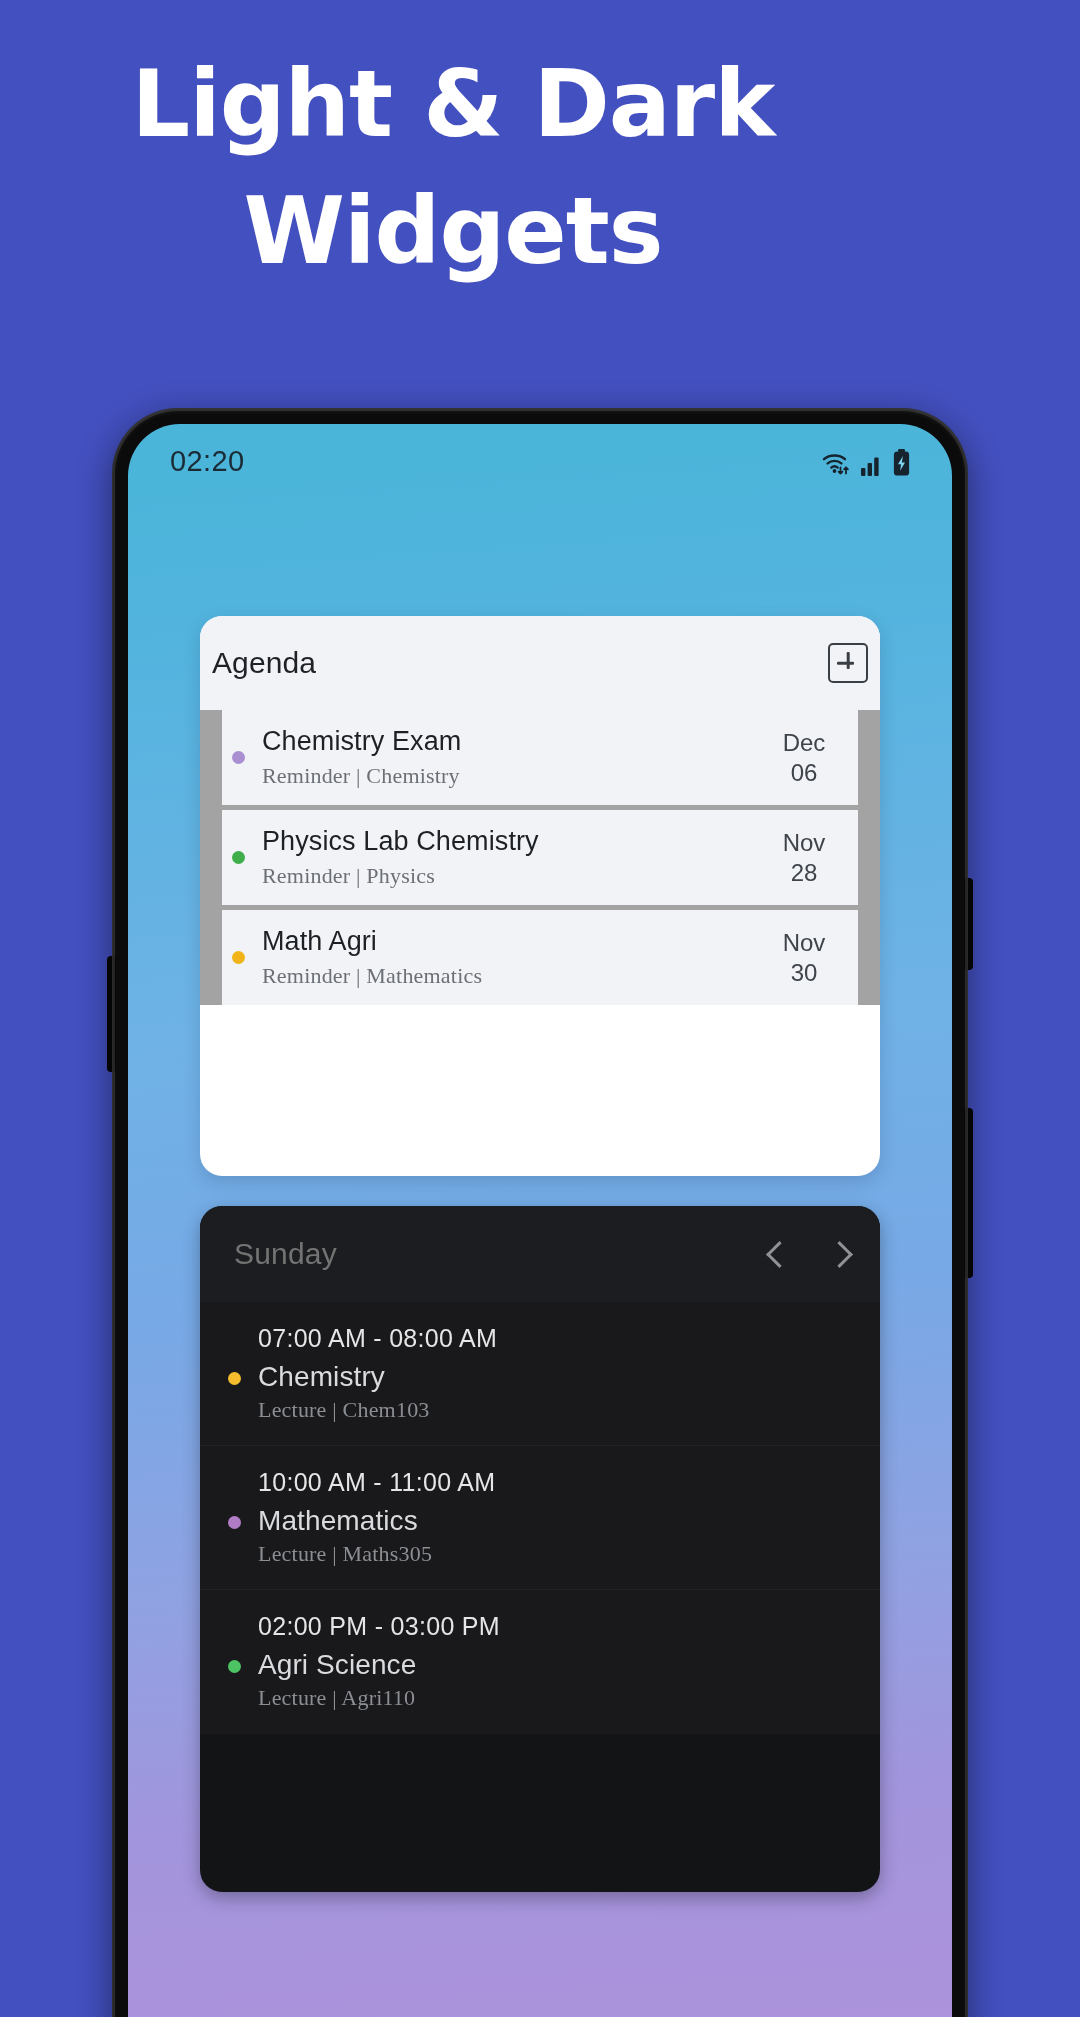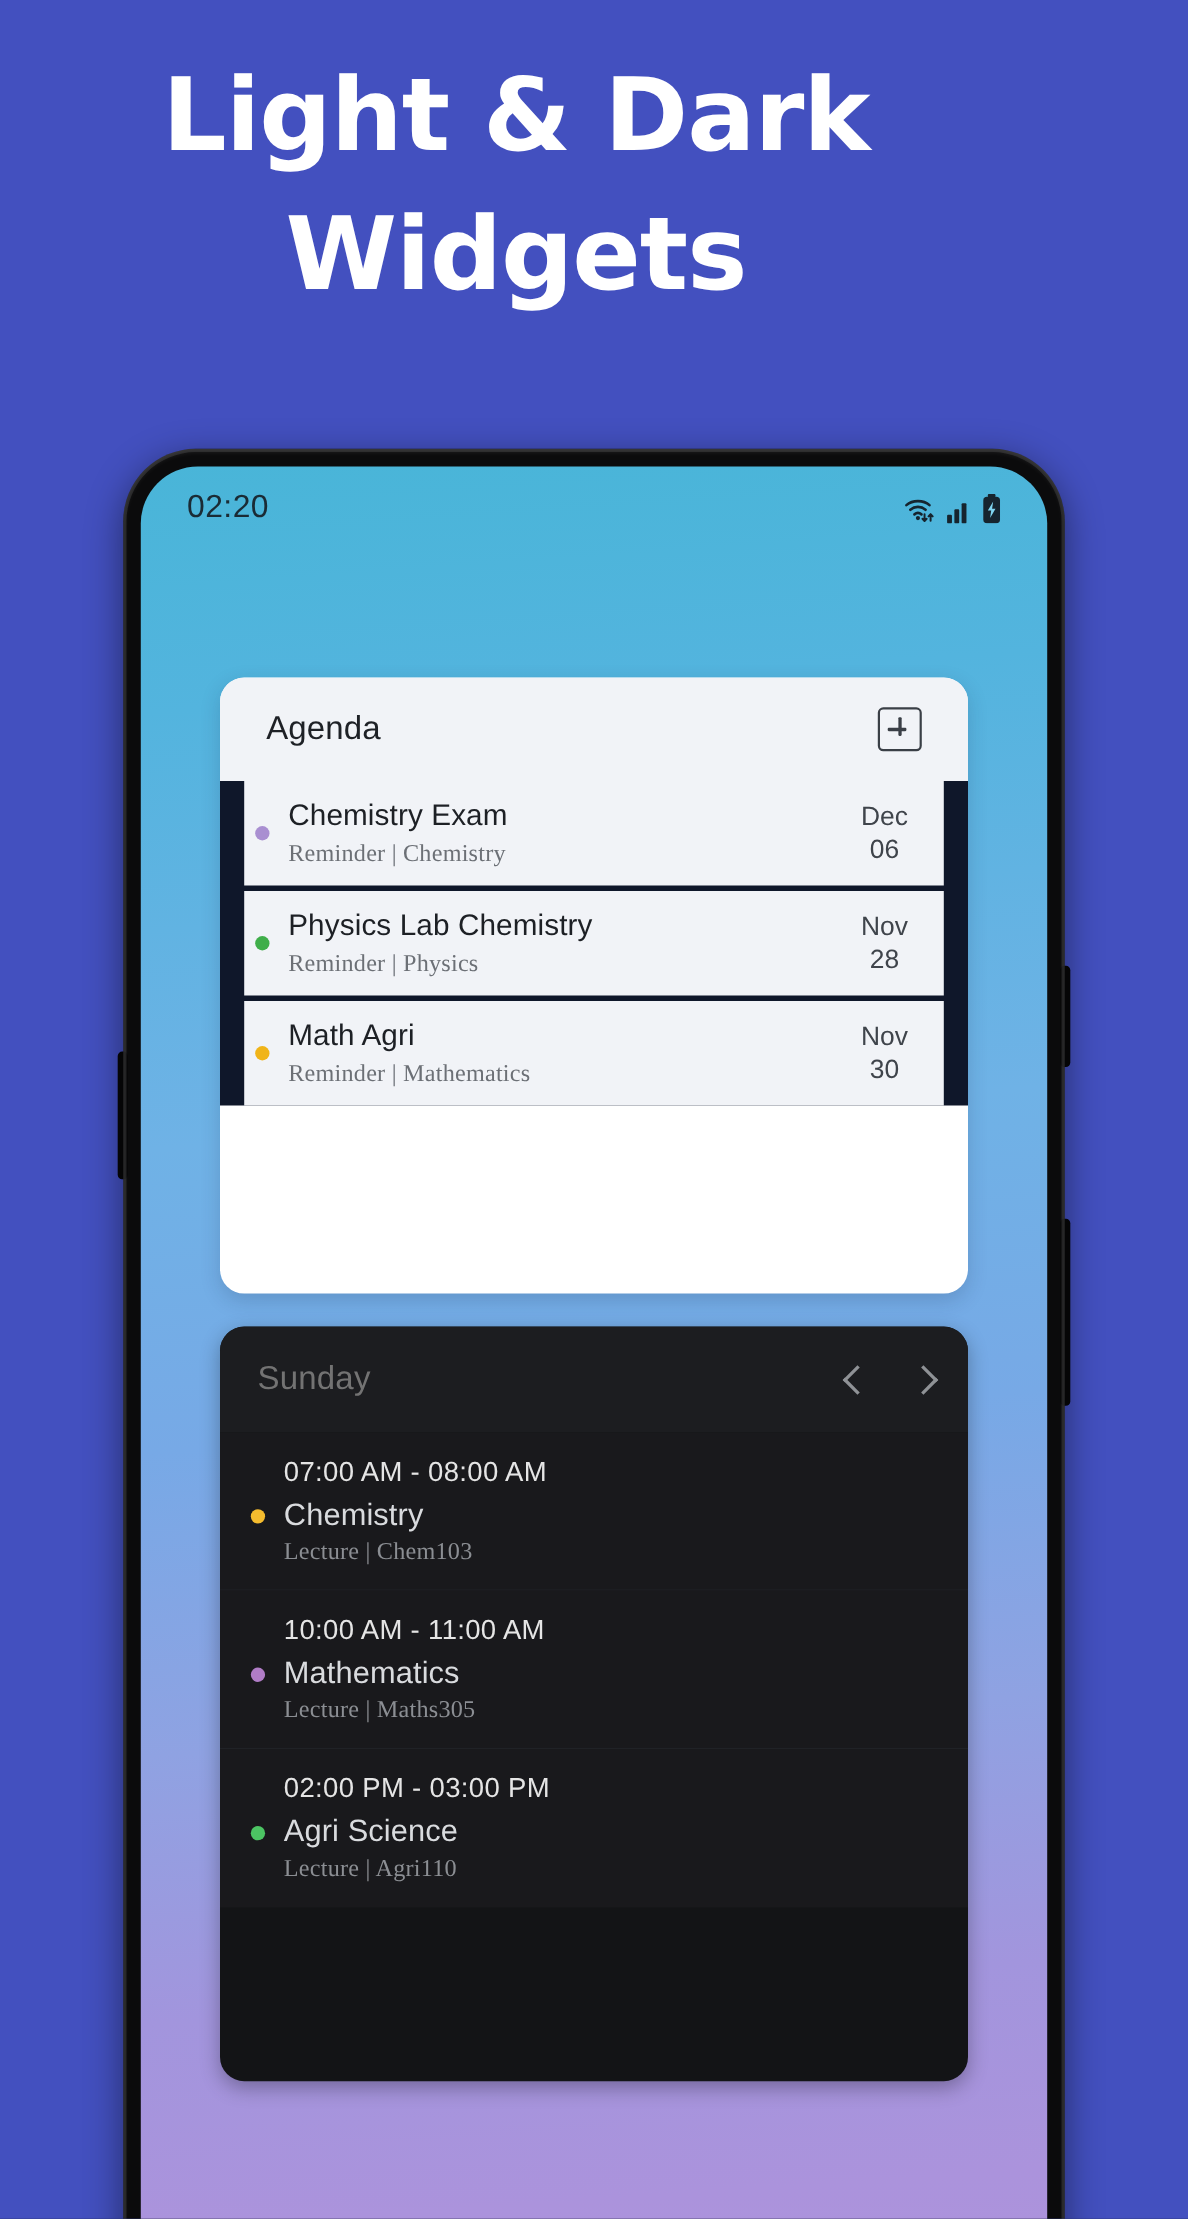--- a/index.html
+++ b/index.html
@@ -5,21 +5,21 @@
   html,body{margin:0;padding:0;}
   body{
     width:1080px;height:2017px;overflow:hidden;
     font-family:"Liberation Sans", sans-serif;
     background:#4350bf;
   }
   #stage{position:relative;width:1080px;height:2017px;background:#4350bf;}
 
   
   .promo{
-    position:absolute;left:16px;top:42px;width:906px;
+    position:absolute;left:0;top:42px;width:906px;
     text-align:center;color:#ffffff;
     font-size:92px;line-height:1.38;font-weight:700;
     letter-spacing:-1px;
     font-family:"DejaVu Sans", sans-serif;
   }
   .promo .l2{display:block;}
 
   
   #phone{
     position:absolute;left:112px;top:408px;
@@ -72,34 +72,34 @@
   
   #agenda{
     top:192px;height:560px;
     background:#ffffff;border-radius:22px;
     box-shadow:0 6px 18px rgba(20,40,70,.18);
     overflow:hidden;
   }
   .agenda-head{
     height:94px;background:#f1f3f7;
     display:flex;align-items:center;justify-content:space-between;
-    padding:0 42px;box-sizing:border-box;
+    padding:0 12px;box-sizing:border-box;
   }
   .agenda-title{font-size:30px;color:#1e2126;letter-spacing:.1px;}
   .plus-box{
     width:36px;height:36px;border:2.5px solid #3a3f46;border-radius:5px;
     position:relative;
   }
   .plus-box:before,.plus-box:after{
     content:"";position:absolute;background:#3a3f46;border-radius:1px;
   }
   .plus-box:before{left:50%;top:7px;width:2.6px;height:17px;transform:translateX(-50%);}
   .plus-box:after{top:50%;left:7px;height:2.6px;width:17px;transform:translateY(-50%);}
 
-  .agenda-rows{background:#0f172a;}
+  .agenda-rows{background:#a3a3a3;}
   .a-row{
     height:95px;background:#f1f3f7;margin:0 22px 5px 22px;
     display:flex;align-items:center;padding:0 18px 0 10px;box-sizing:border-box;
   }
   .a-row:first-child{margin-top:0;}
   .dot{width:13px;height:13px;border-radius:50%;flex:0 0 13px;margin-right:17px;}
   .a-main{flex:1;min-width:0;}
   .a-title{font-size:27px;color:#1d2025;line-height:1.18;letter-spacing:.1px;}
   .a-sub{
     font-family:"Liberation Serif", serif;

